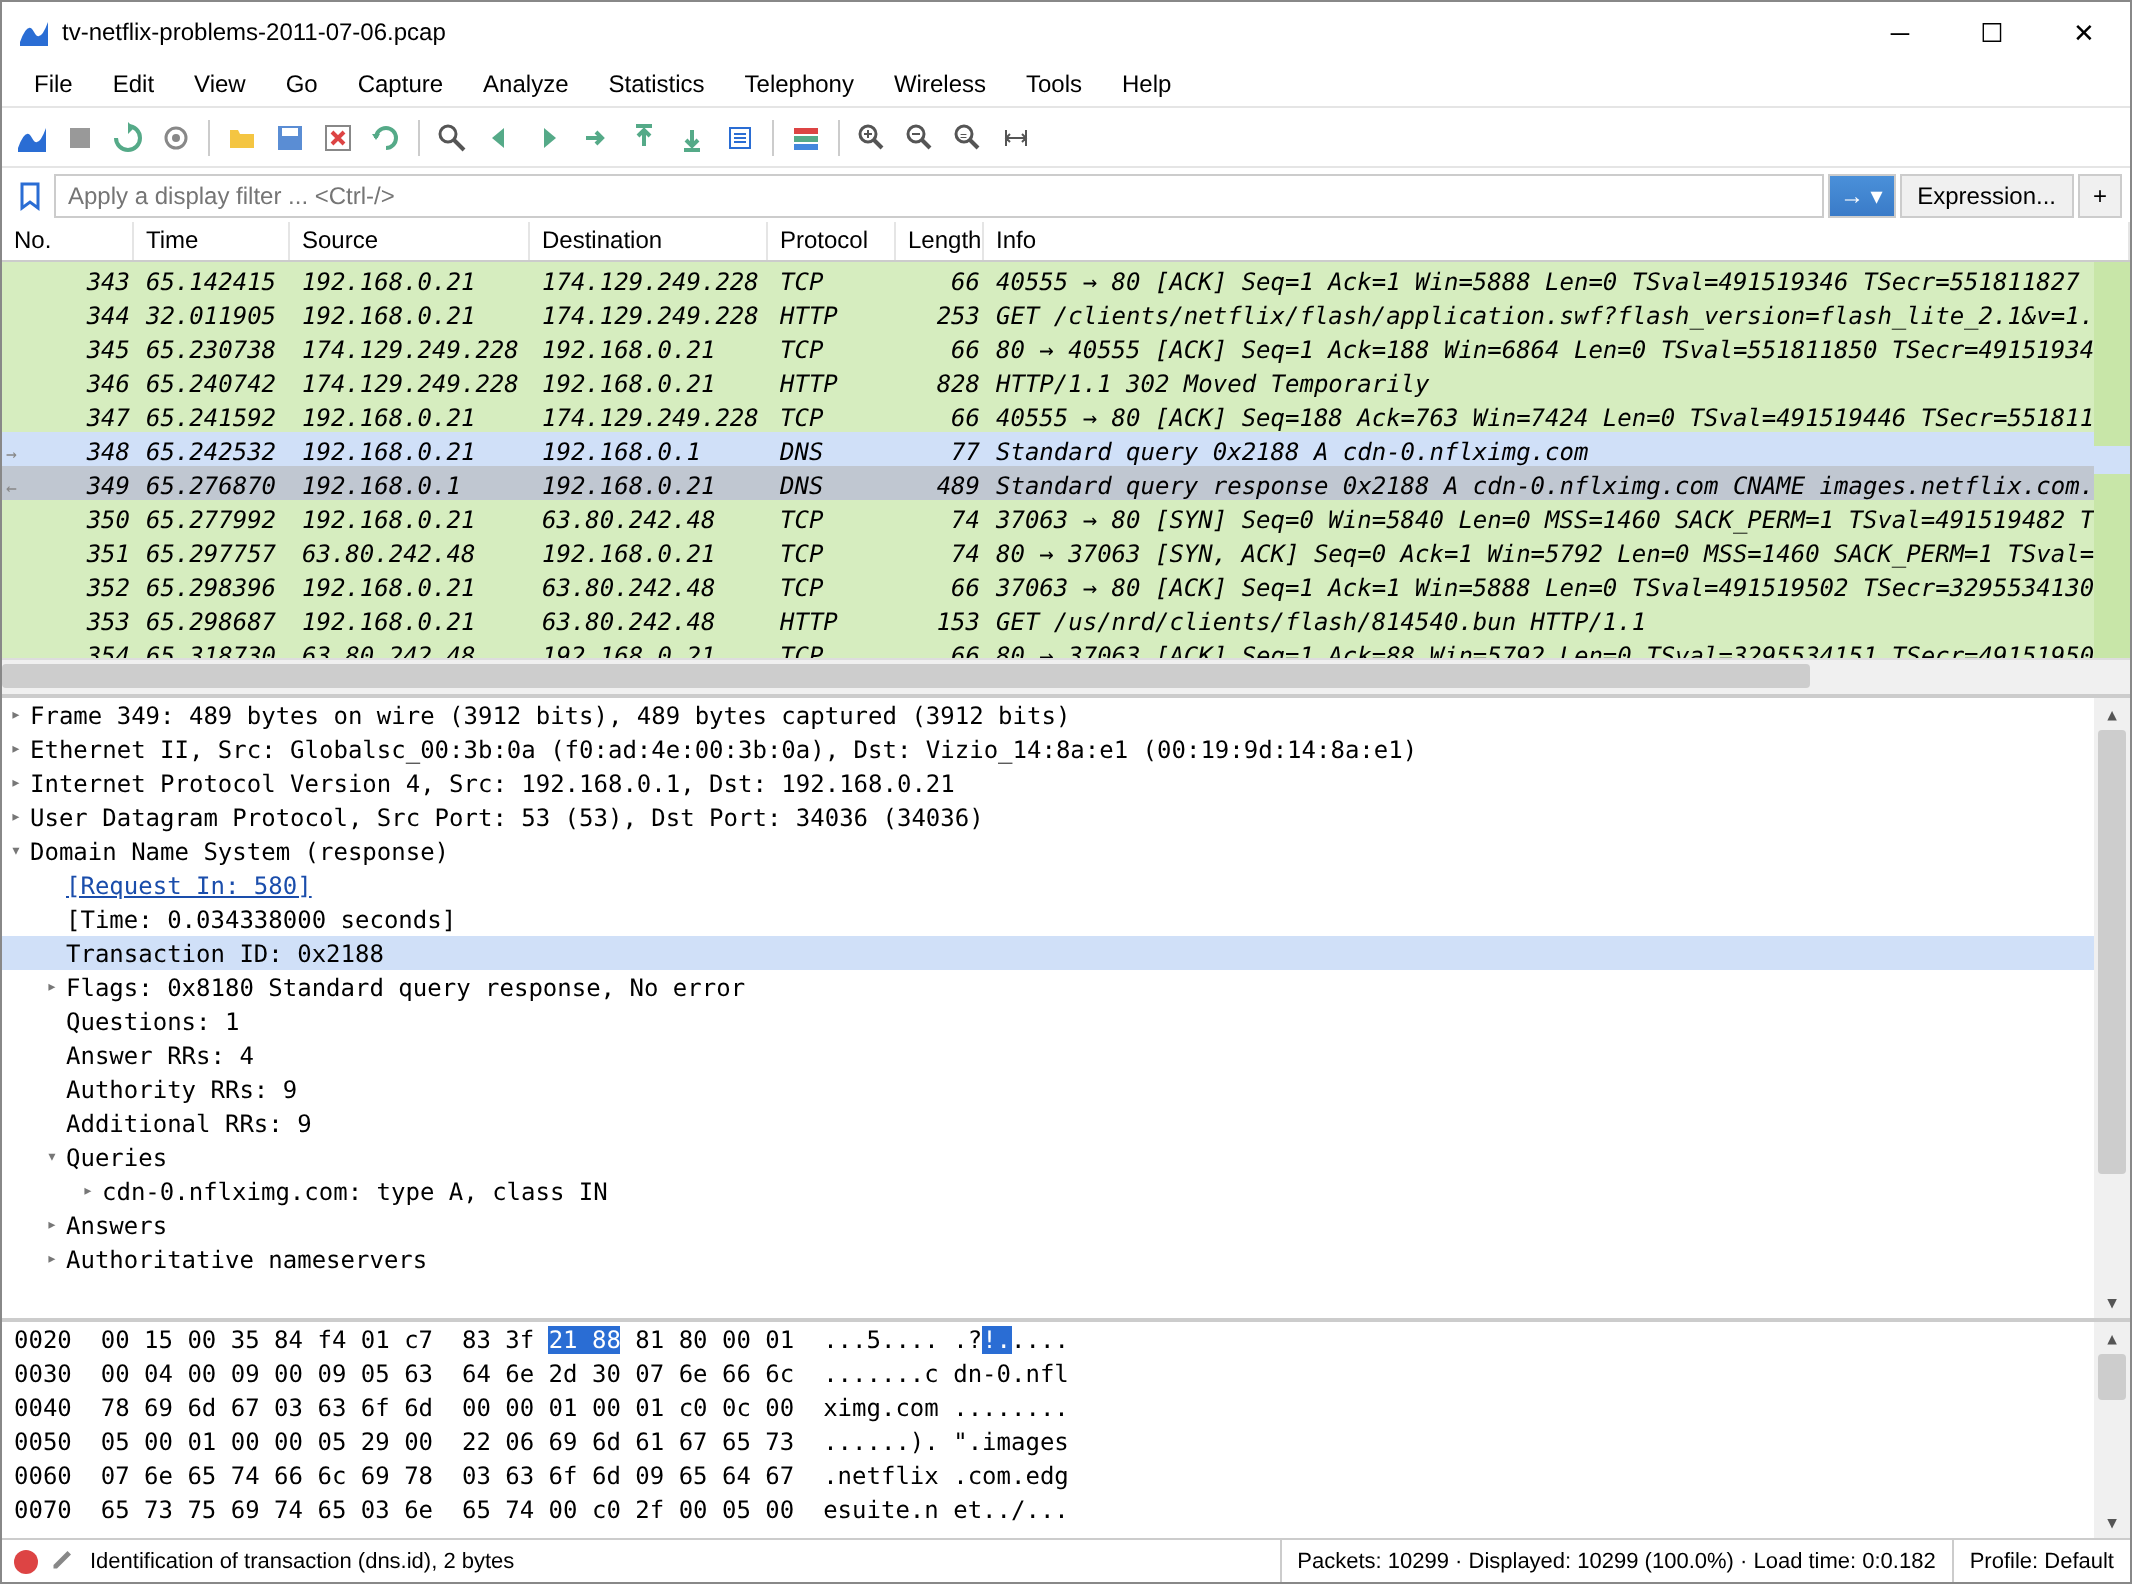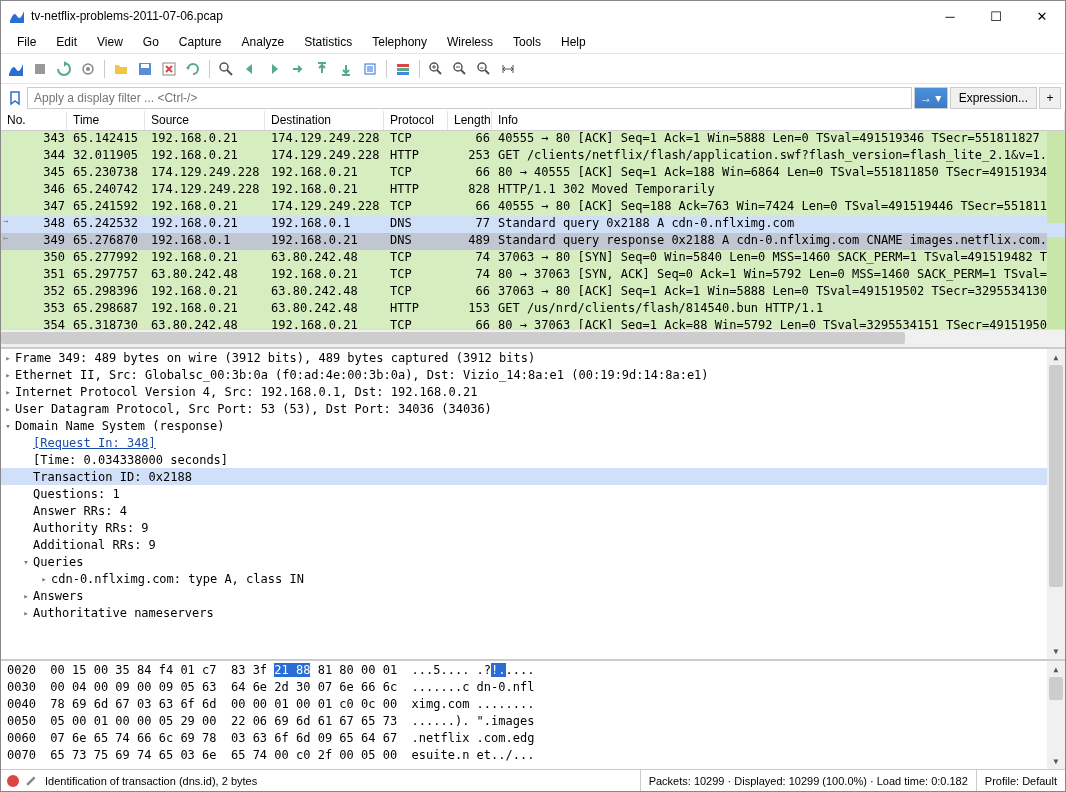--- a/index.html
+++ b/index.html
@@ -19,21 +19,21 @@
 .filter-icon { width: 20px; height: 20px; display:flex; align-items:center; justify-content:center; }
 .filter-input { flex: 1; height: 22px; border: 1px solid #ccc; padding: 0 6px; font-size: 12px; color: #888; }
 .filter-btn { height: 22px; padding: 0 8px; border: 1px solid #ccc; background: #f0f0f0; display: flex; align-items: center; gap: 4px; font-size: 12px; }
 .filter-arrow { width: 34px; height: 22px; border: 1px solid #ccc; background: linear-gradient(#4a90d9,#3a7bc8); display:flex; align-items:center; justify-content:center; color:#fff; }
 .plus-btn { width: 22px; height: 22px; border: 1px solid #ccc; background: #f0f0f0; display:flex; align-items:center; justify-content:center; }
 .panes { flex: 1; display: flex; flex-direction: column; overflow: hidden; }
 .packet-list { height: 238px; display: flex; flex-direction: column; border-bottom: 2px solid #ccc; overflow: hidden; position: relative; }
 .pl-header { height: 20px; display: flex; border-bottom: 1px solid #ccc; background: #fff; font-size: 12px; }
 .pl-header > div { padding: 2px 6px; border-right: 1px solid #e5e5e5; overflow: hidden; white-space: nowrap; }
 .pl-body { flex: 1; overflow: hidden; font-family: Consolas, monospace; font-size: 12px; position: relative; }
-.pl-row { height: 17px; display: flex; white-space: nowrap; padding-left: 2px; align-items: flex-start; }
+.pl-row { height: 17px; display: flex; white-space: nowrap; padding-left: 2px; align-items: flex-end; font-style: italic; }
 .pl-row > div { padding: 0 4px; overflow: hidden; }
 .pl-row.green { background: #d6edbf; }
 .pl-row.lightblue { background: #d0e0f8; }
 .pl-row.selected { background: #c0c7d1; }
 .row-arrow { width: 14px; font-size: 9px; color: #888; display:inline-block; }
 .col-no { width: 52px; text-align: right; }
 .col-time { width: 78px; }
 .col-src { width: 120px; }
 .col-dst { width: 119px; }
 .col-proto { width: 64px; }
@@ -394,29 +394,33 @@
           <div class="detail-line">
             <span class="tri closed" style="margin-left:0px"></span>
             <span>User Datagram Protocol, Src Port: 53 (53), Dst Port: 34036 (34036)</span>
           </div>
           <div class="detail-line">
             <span class="tri open" style="margin-left:0px"></span>
             <span>Domain Name System (response)</span>
           </div>
           <div class="detail-line">
             <span class="tri none" style="margin-left:18px"></span>
-            <span><span class="link">[Request In: 348]</span></span>
+            <span><span class="link">[Request In: 580]</span></span>
           </div>
           <div class="detail-line">
             <span class="tri none" style="margin-left:18px"></span>
             <span>[Time: 0.034338000 seconds]</span>
           </div>
           <div class="detail-line sel">
             <span class="tri none" style="margin-left:18px"></span>
             <span>Transaction ID: 0x2188</span>
+          </div>
+          <div class="detail-line">
+            <span class="tri closed" style="margin-left:18px"></span>
+            <span>Flags: 0x8180 Standard query response, No error</span>
           </div>
           <div class="detail-line">
             <span class="tri none" style="margin-left:18px"></span>
             <span>Questions: 1</span>
           </div>
           <div class="detail-line">
             <span class="tri none" style="margin-left:18px"></span>
             <span>Answer RRs: 4</span>
           </div>
           <div class="detail-line">

